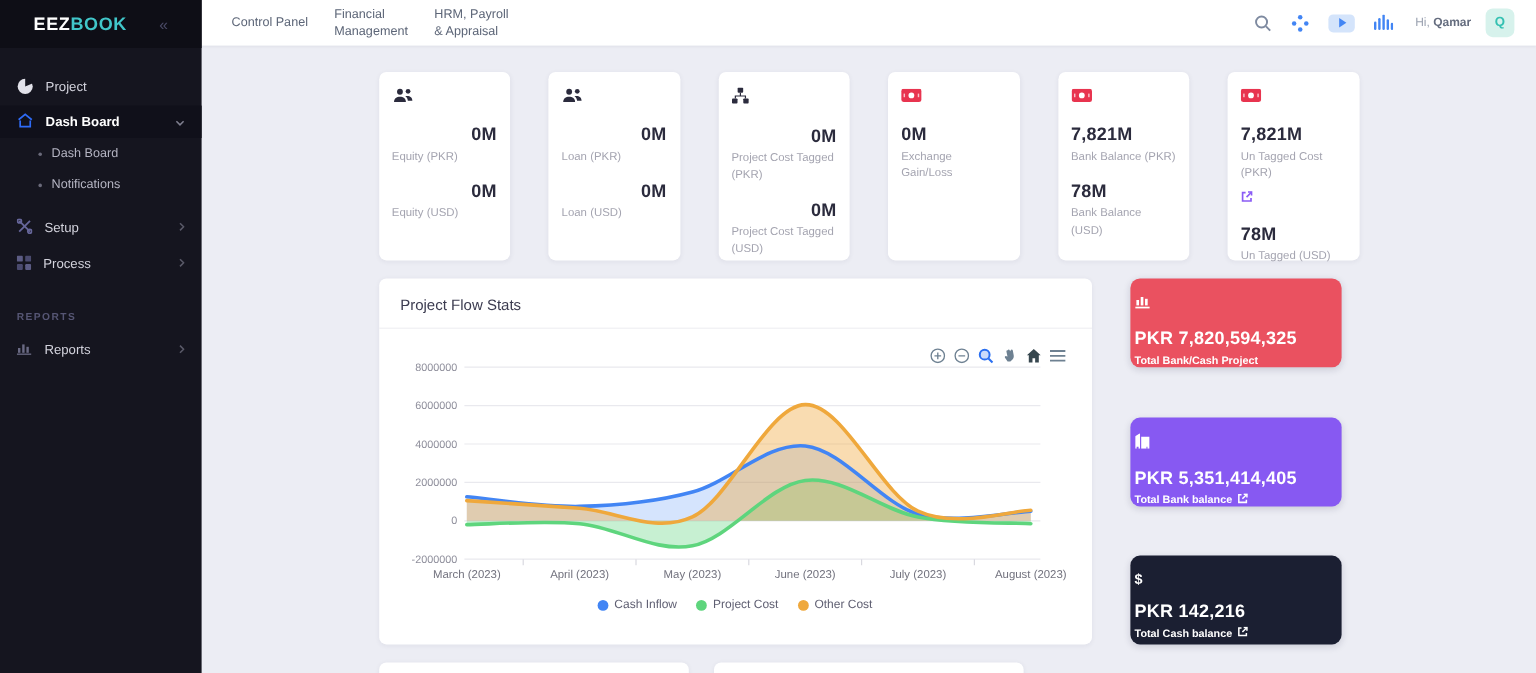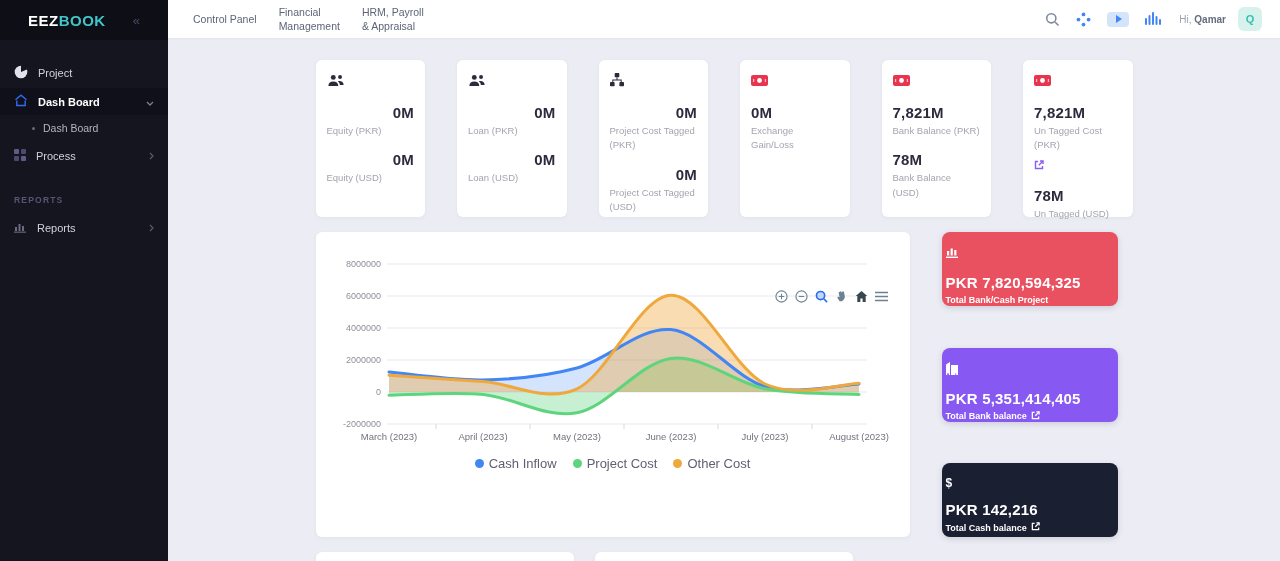--- a/index.html
+++ b/index.html
@@ -45,21 +45,21 @@
   .lbl { font-size:9.5px; color:#a4a4b0; margin-top:3px; line-height:1.5; }
   .link-ic { margin-top:3px; }
 
   
   .mid-row { display:flex; gap:32px; margin-top:15px; }
   .chart-card { width:594px; height:305px; background:#fff; border-radius:6px; box-shadow:0 1px 4px rgba(30,30,60,.06); position:relative; }
   .chart-head { padding:15px 18px 12px; font-size:12.5px; color:#3c3c50; border-bottom:1px solid #efeff3; }
   .chart-toolbar { position:absolute; top:58px; right:22px; display:flex; align-items:center; gap:7px; z-index:2; }
   .ct { font-size:13px; color:#6e8192; line-height:1; cursor:pointer; display:flex; align-items:center; }
   .legend { display:flex; justify-content:center; gap:16px; margin-top:2px; }
-  .leg-item { display:flex; align-items:center; gap:5px; font-size:13px; color:#5f5f72; cursor:pointer; }
+  .leg-item { display:flex; align-items:center; gap:5px; font-size:10px; color:#5f5f72; cursor:pointer; }
   .leg-dot { width:9px; height:9px; border-radius:50%; }
 
   .right-col { width:176px; display:flex; flex-direction:column; justify-content:space-between; }
   .sum-card { height:74px; border-radius:8px; padding:13px 4px; color:#fff; box-shadow:0 2px 6px rgba(30,30,60,.15); }
   .sum-val { font-size:15px; font-weight:700; margin-top:11px; letter-spacing:.2px; }
   .sum-lbl { font-size:9px; font-weight:700; margin-top:4px; display:flex; align-items:center; gap:4px; }
 
   .bottom-row { display:flex; gap:21px; margin-top:15px; }
   .peek-card { width:258px; height:40px; background:#fff; border-radius:6px; box-shadow:0 1px 4px rgba(30,30,60,.06); }
 
@@ -88,20 +88,37 @@
           </svg></span>
       <span>Dash Board</span>
       <span class="grow"></span>
       <span class="chev"><svg width="8" height="5" viewBox="0 0 8 5" fill="none" stroke="#9a9aac" stroke-width="1.3">
             <path d="M1 1l3 3 3-3"></path>
           </svg></span>
     </div>
     <div class="sub">
       <span class="bullet"></span>
       <span>Dash Board</span>
+    </div>
+    <div class="sub">
+      <span class="bullet"></span>
+      <span>Notifications</span>
+    </div>
+    <div class="mi" style="margin-top:8px;">
+      <span><svg width="13" height="13" viewBox="0 0 13 13" stroke="#66669a" stroke-width="1.5" fill="none">
+            <path d="M2 2l9 9"></path>
+            <path d="M11 2 2 11"></path>
+            <circle cx="2.2" cy="2.2" r="1.6"></circle>
+            <circle cx="10.8" cy="10.8" r="1.6"></circle>
+          </svg></span>
+      <span>Setup</span>
+      <span class="grow"></span>
+      <span class="chev"><svg width="5" height="8" viewBox="0 0 5 8" fill="none" stroke="#6a6a7a" stroke-width="1.3">
+            <path d="M1 1l3 3-3 3"></path>
+          </svg></span>
     </div>
     <div class="mi">
       <span><svg width="12" height="12" viewBox="0 0 12 12" fill="#5c5c84">
             <rect x="0" y="0" width="5" height="5" rx="1"></rect>
             <rect x="7" y="0" width="5" height="5" rx="1" fill="#4a4a6e"></rect>
             <rect x="0" y="7" width="5" height="5" rx="1" fill="#4a4a6e"></rect>
             <rect x="7" y="7" width="5" height="5" rx="1"></rect>
           </svg></span>
       <span>Process</span>
       <span class="grow"></span>
@@ -263,20 +280,21 @@
         </div>
         <div class="srow">
             <div class="val">78M</div>
             <div class="lbl">Un Tagged (USD)</div>
           </div>
       </div>
     </div>
 
     <div class="mid-row">
       <div class="chart-card">
+        <div class="chart-head">Project Flow Stats</div>
         <div class="chart-toolbar">
           <span class="ct">
               <svg width="13" height="13" viewBox="0 0 14 14" fill="none" stroke="#6e8192" stroke-width="1.2">
                 <circle cx="7" cy="7" r="6"></circle>
                 <path d="M7 4v6M4 7h6"></path>
               </svg>
             </span>
           <span class="ct">
               <svg width="13" height="13" viewBox="0 0 14 14" fill="none" stroke="#6e8192" stroke-width="1.2">
                 <circle cx="7" cy="7" r="6"></circle>

